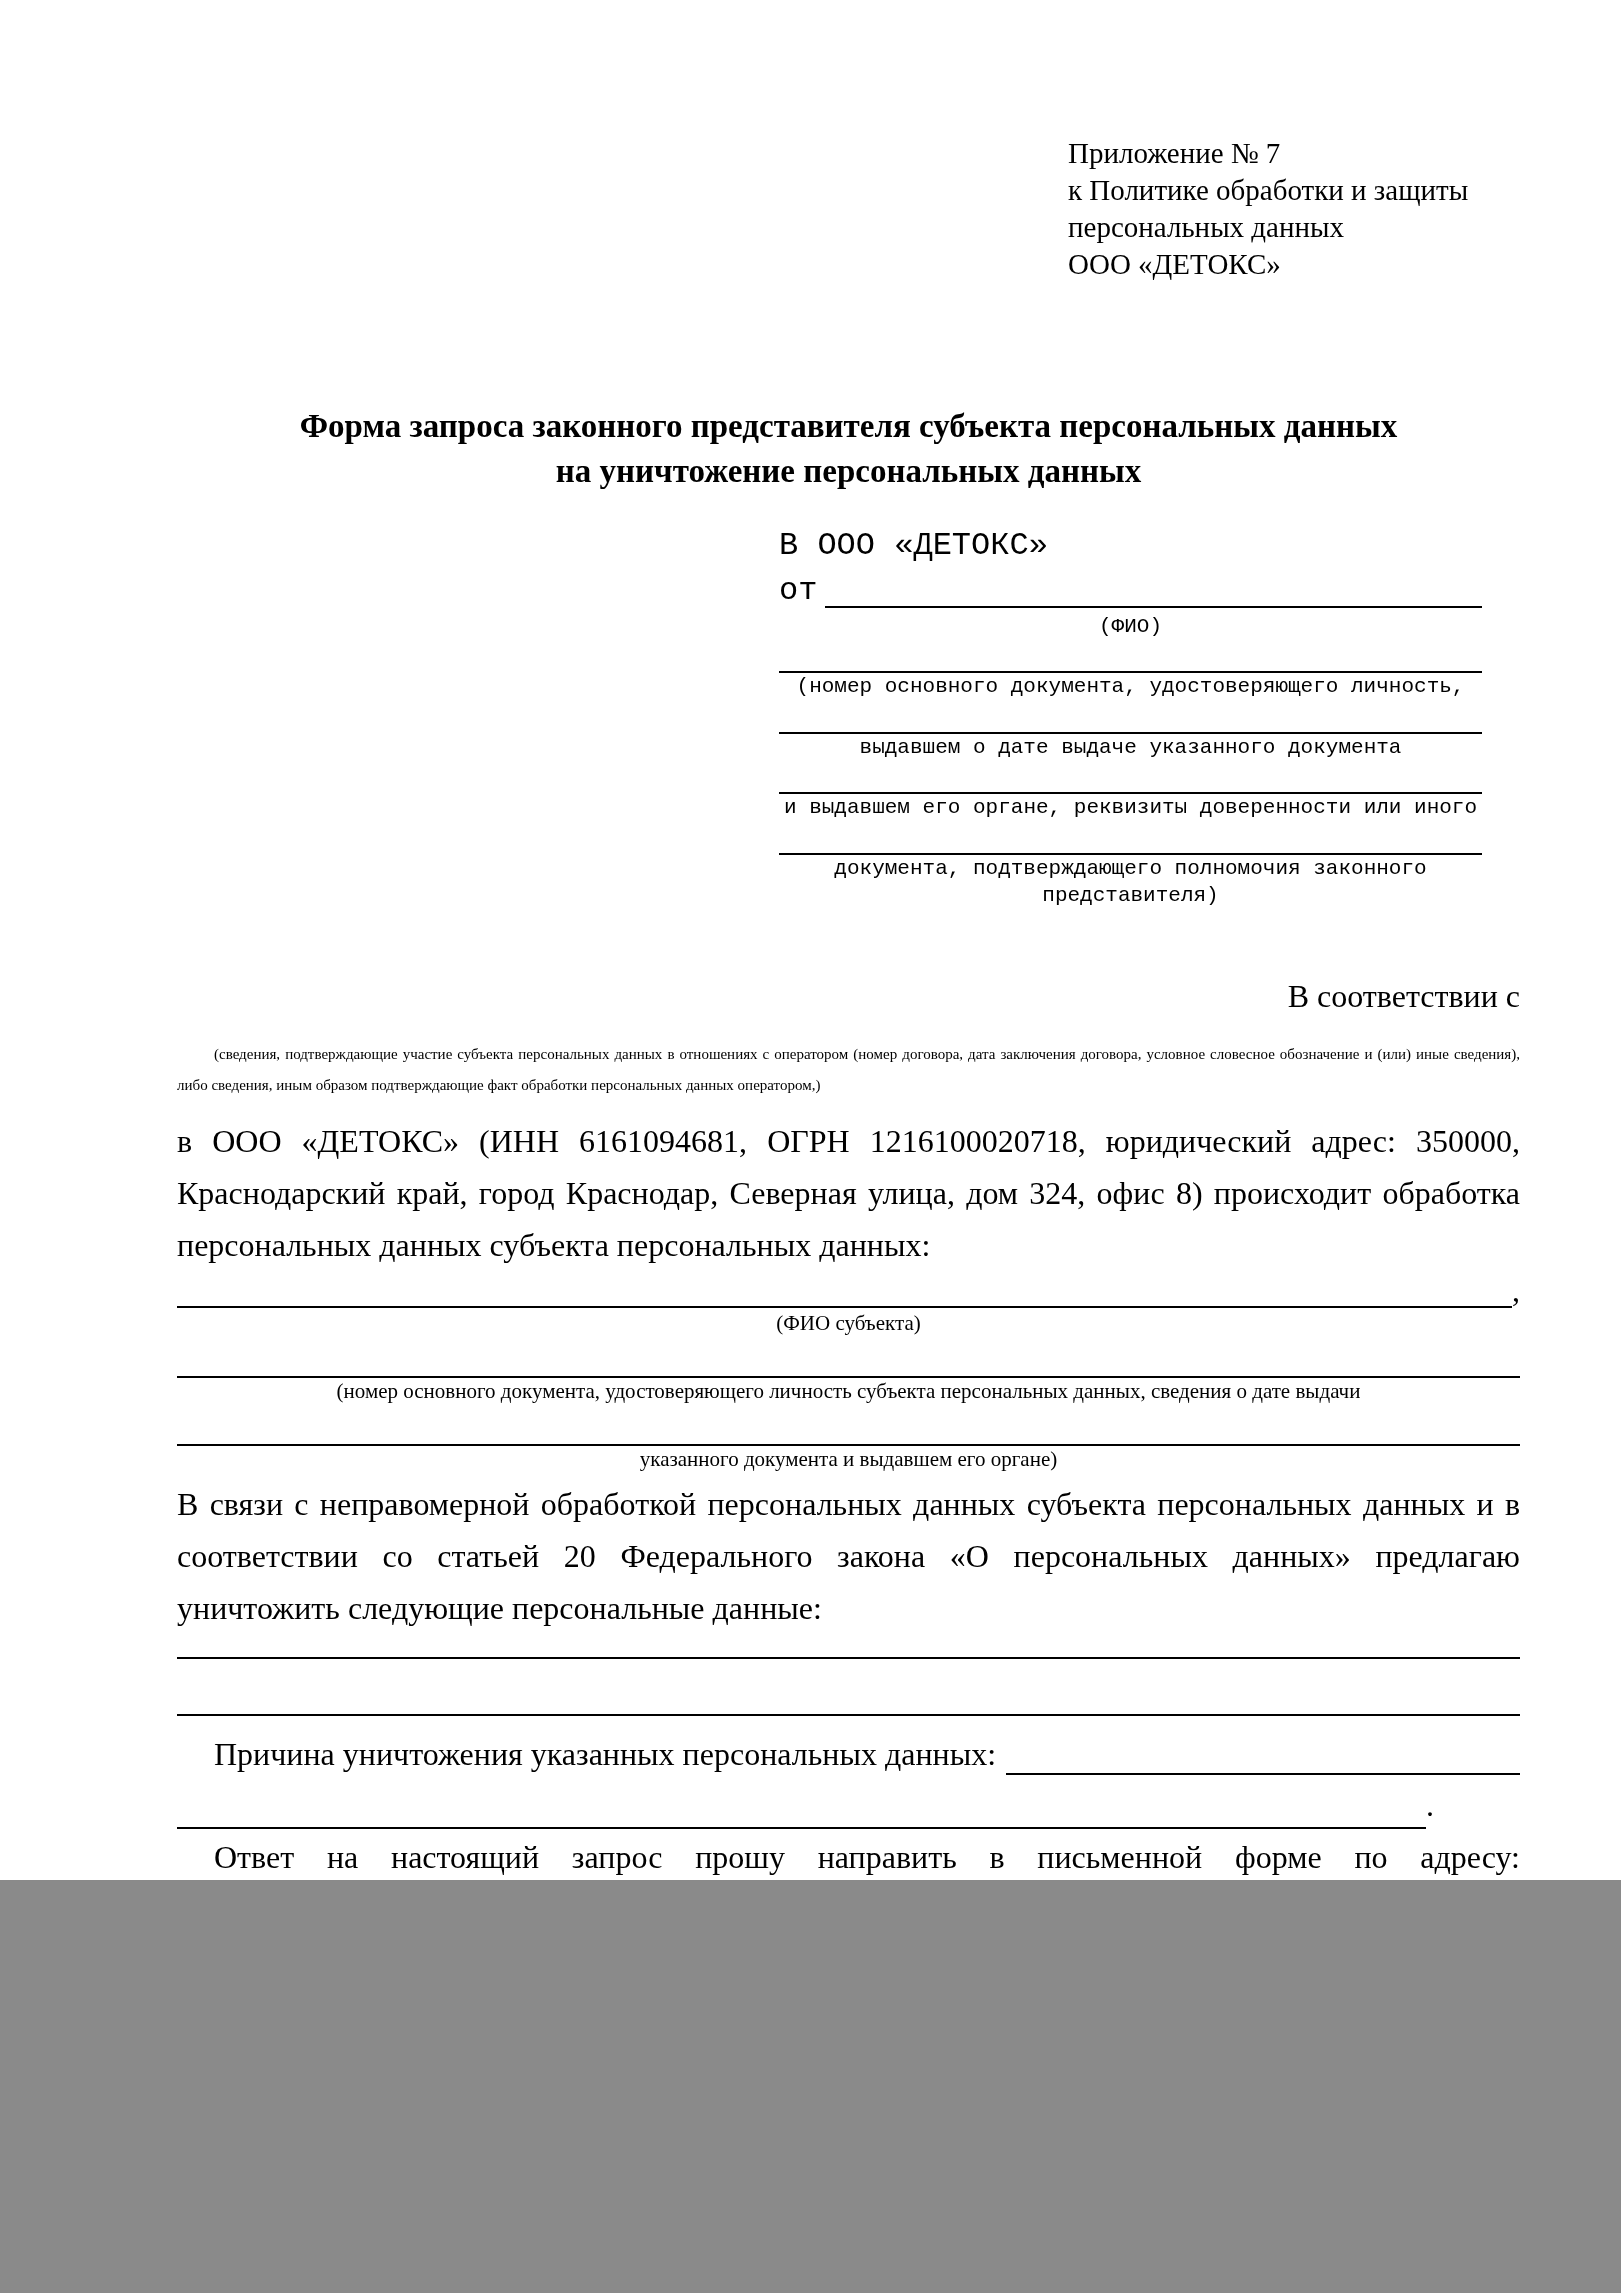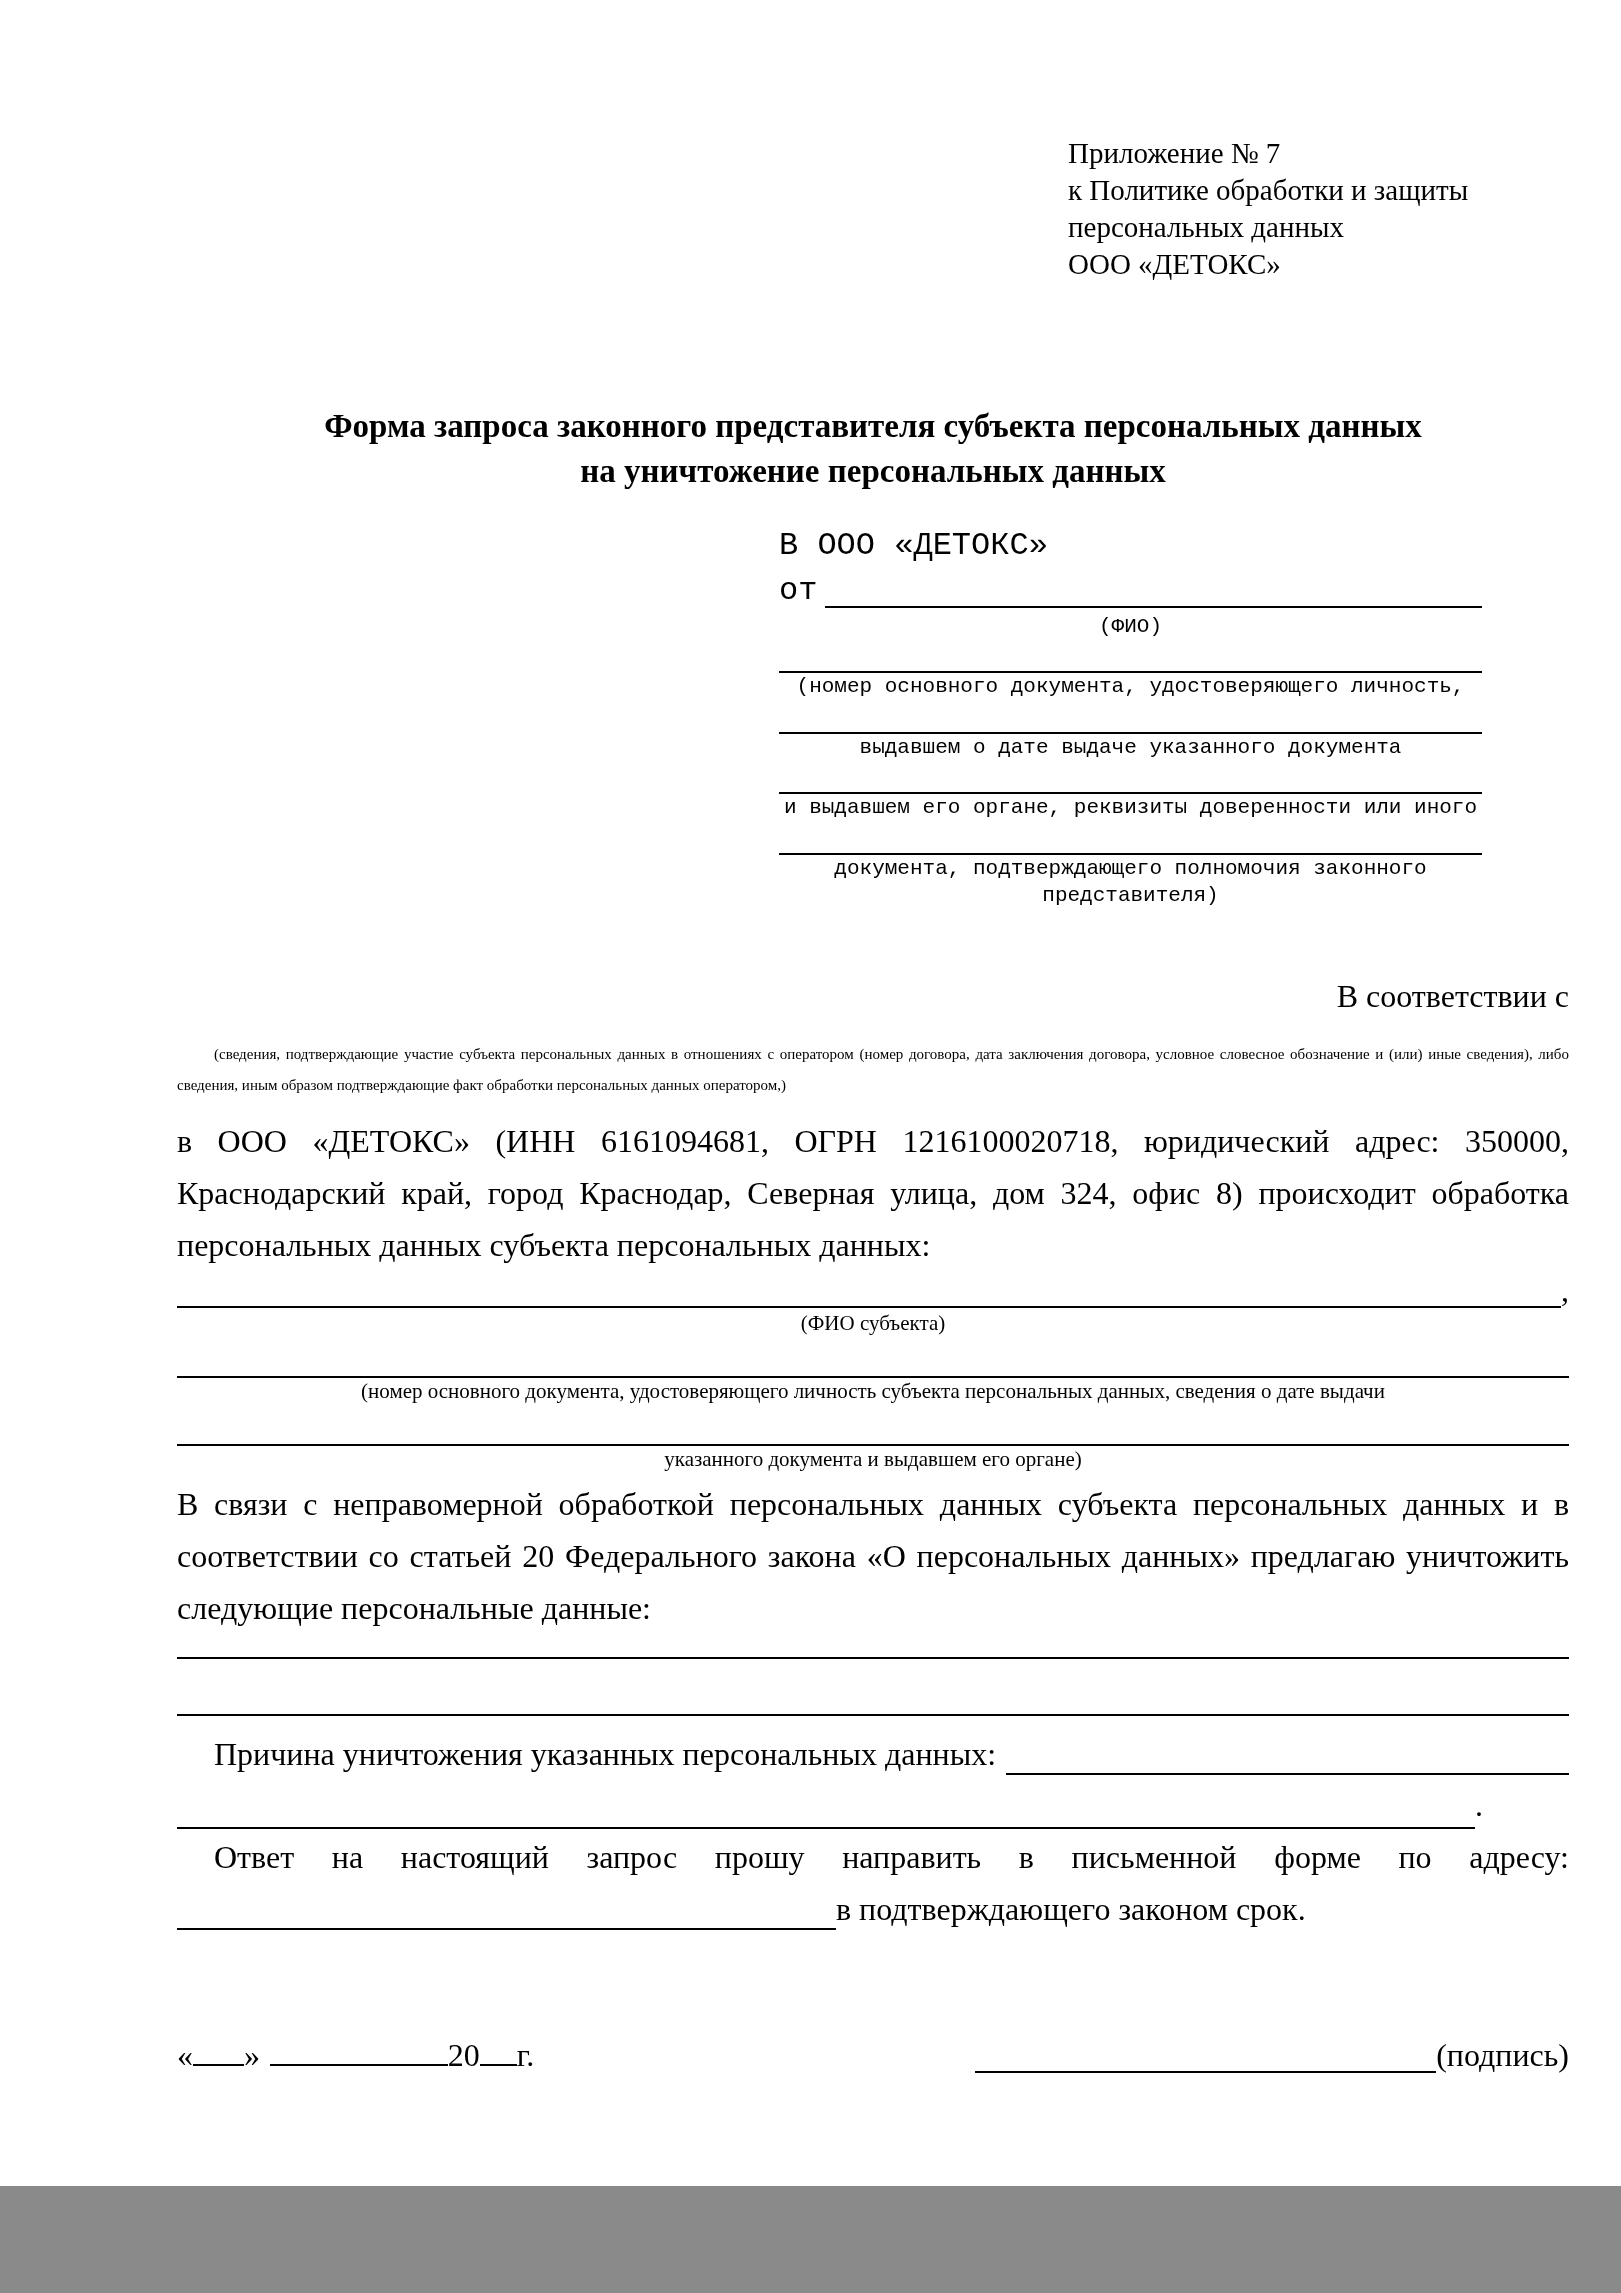--- a/index.html
+++ b/index.html
@@ -1,22 +1,22 @@
 <!DOCTYPE html>
 <html lang="ru"><head>
 <meta charset="utf-8">
 <style>
   html,body{margin:0;padding:0;background:#8a8a8a;}
   .page{
     position:relative;
-    width:1621px;height:2186px;
+    width:1621px;height:1880px;
     margin:0 auto;
     background:#ffffff;
     box-sizing:border-box;
-    padding:135px 52px 0 177px;
+    padding:135px 101px 0 177px;
     font-family:"Liberation Serif","DejaVu Serif",serif;
     font-size:32px;color:#000;
     overflow:hidden;
   }
   
   .appendix{margin-left:891px;font-size:29px;line-height:37px;}
   .appendix div{white-space:nowrap;}
   
   .title{margin-top:121px;text-align:center;font-weight:700;font-size:33px;line-height:45px;}
   

